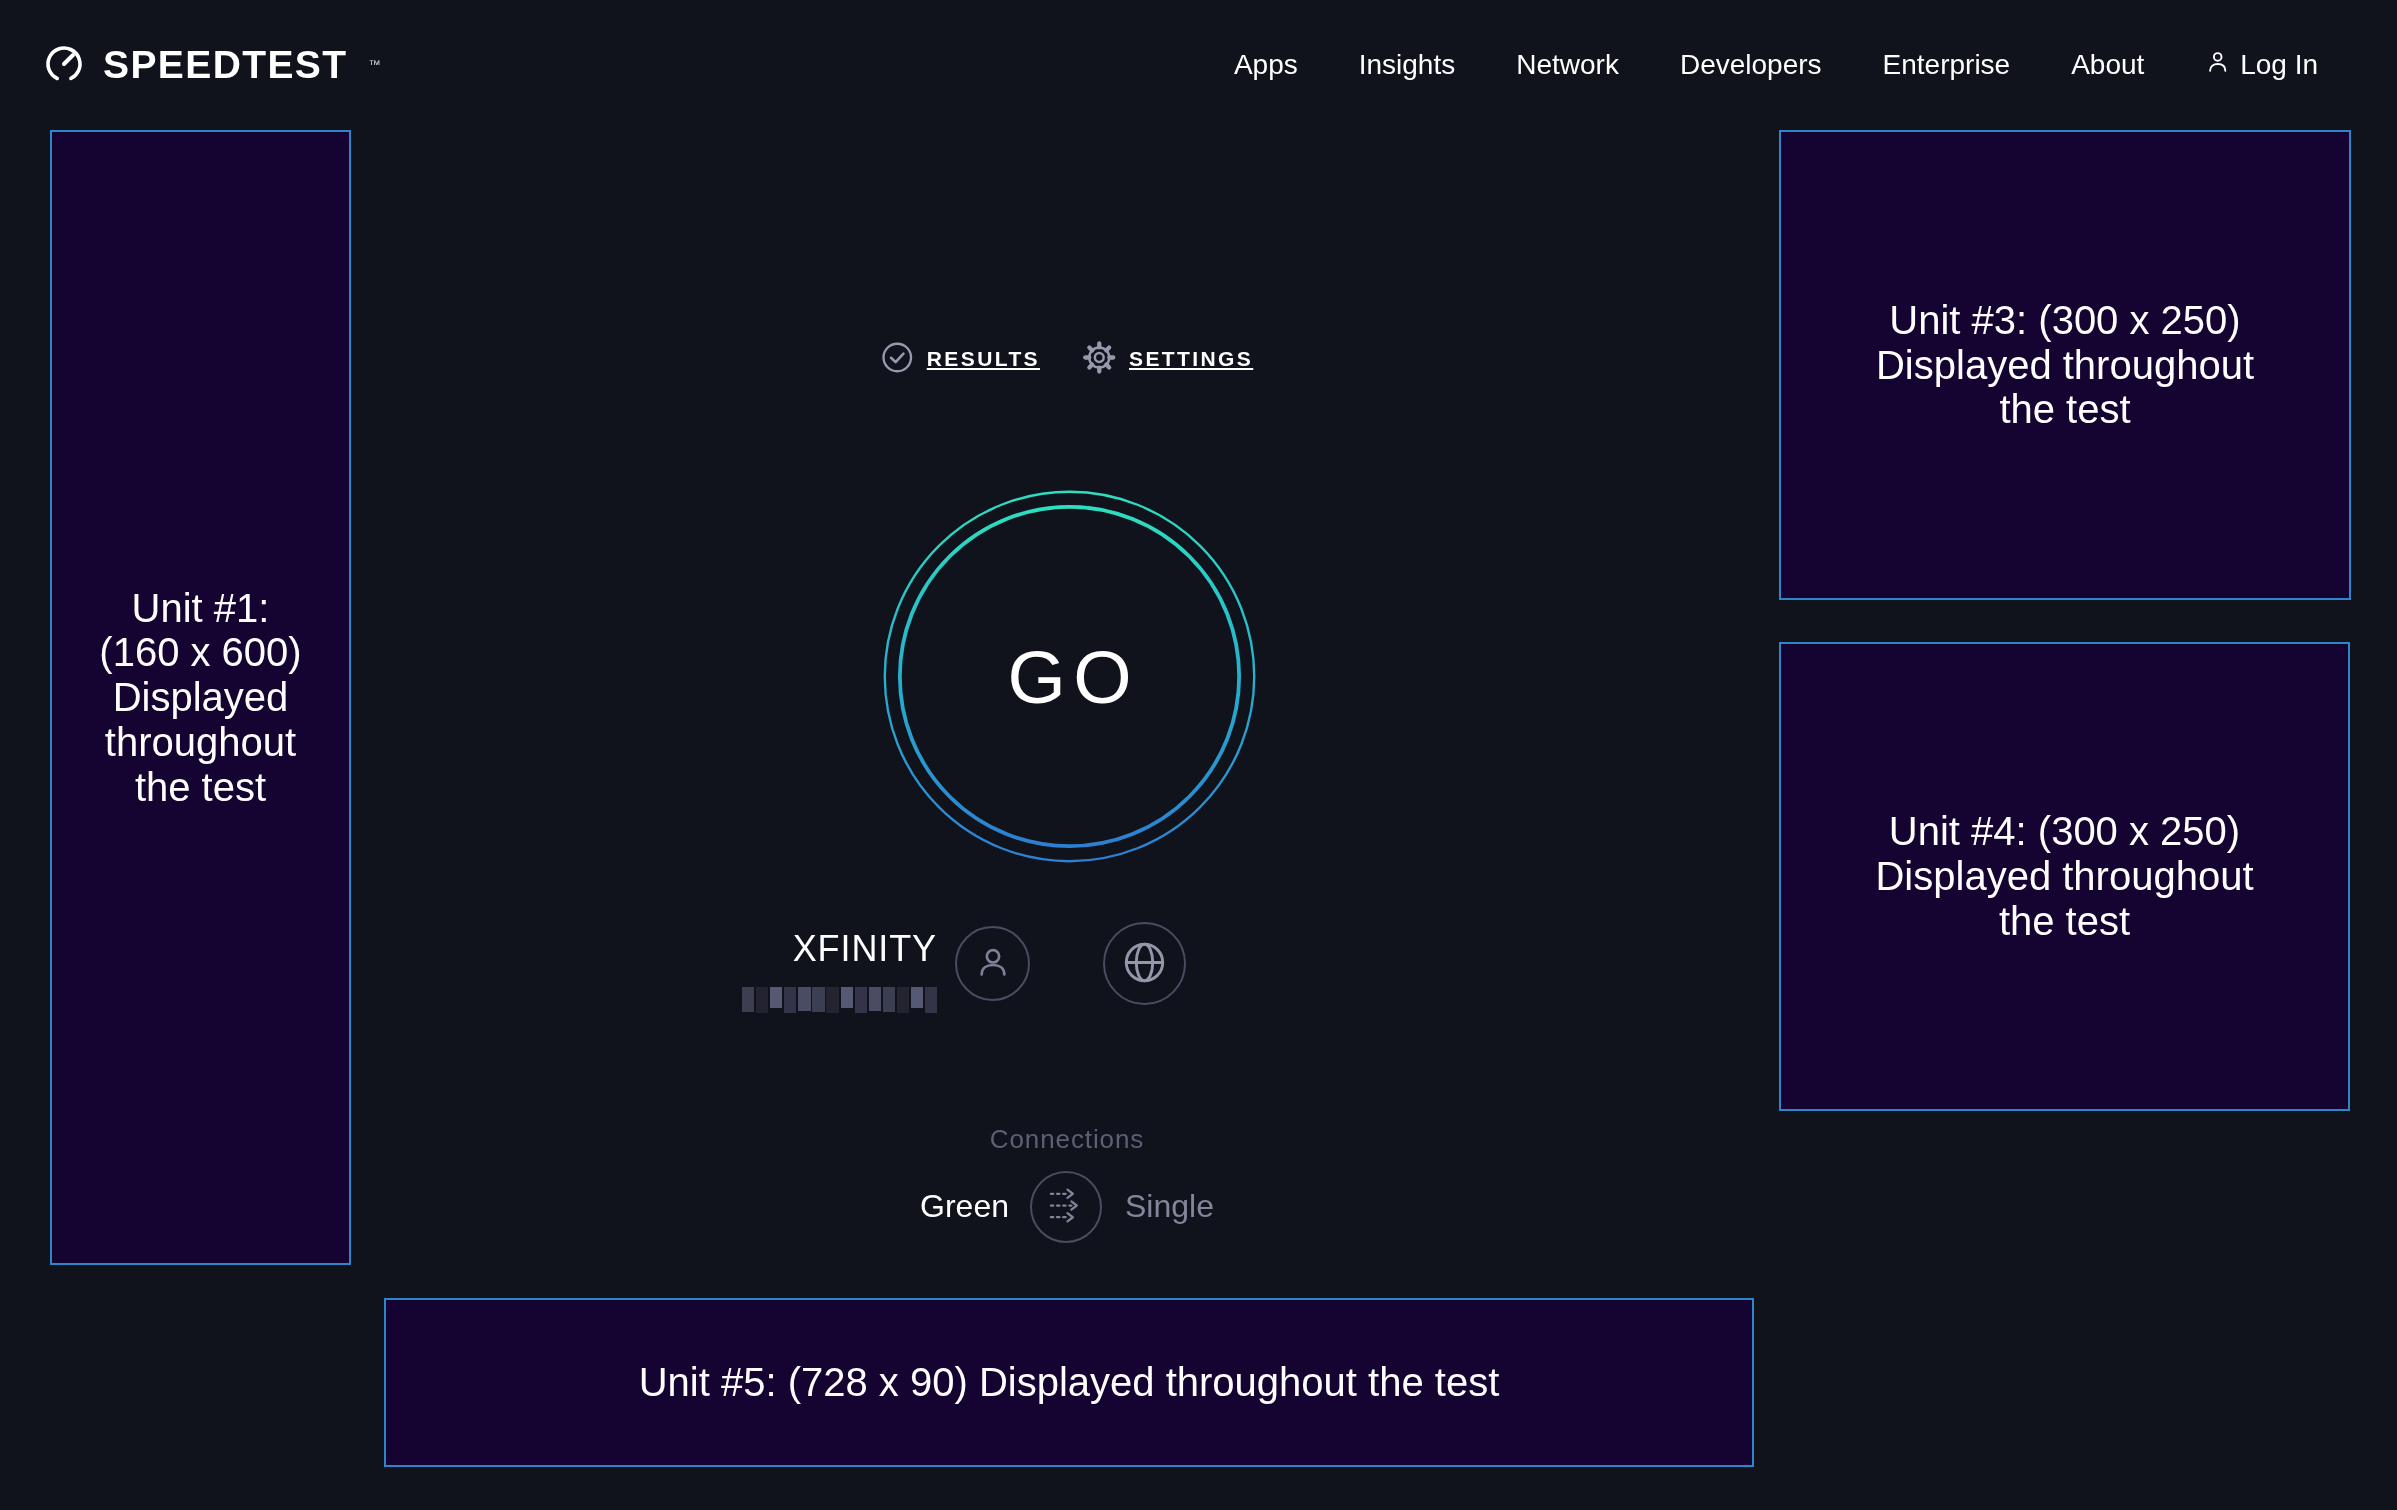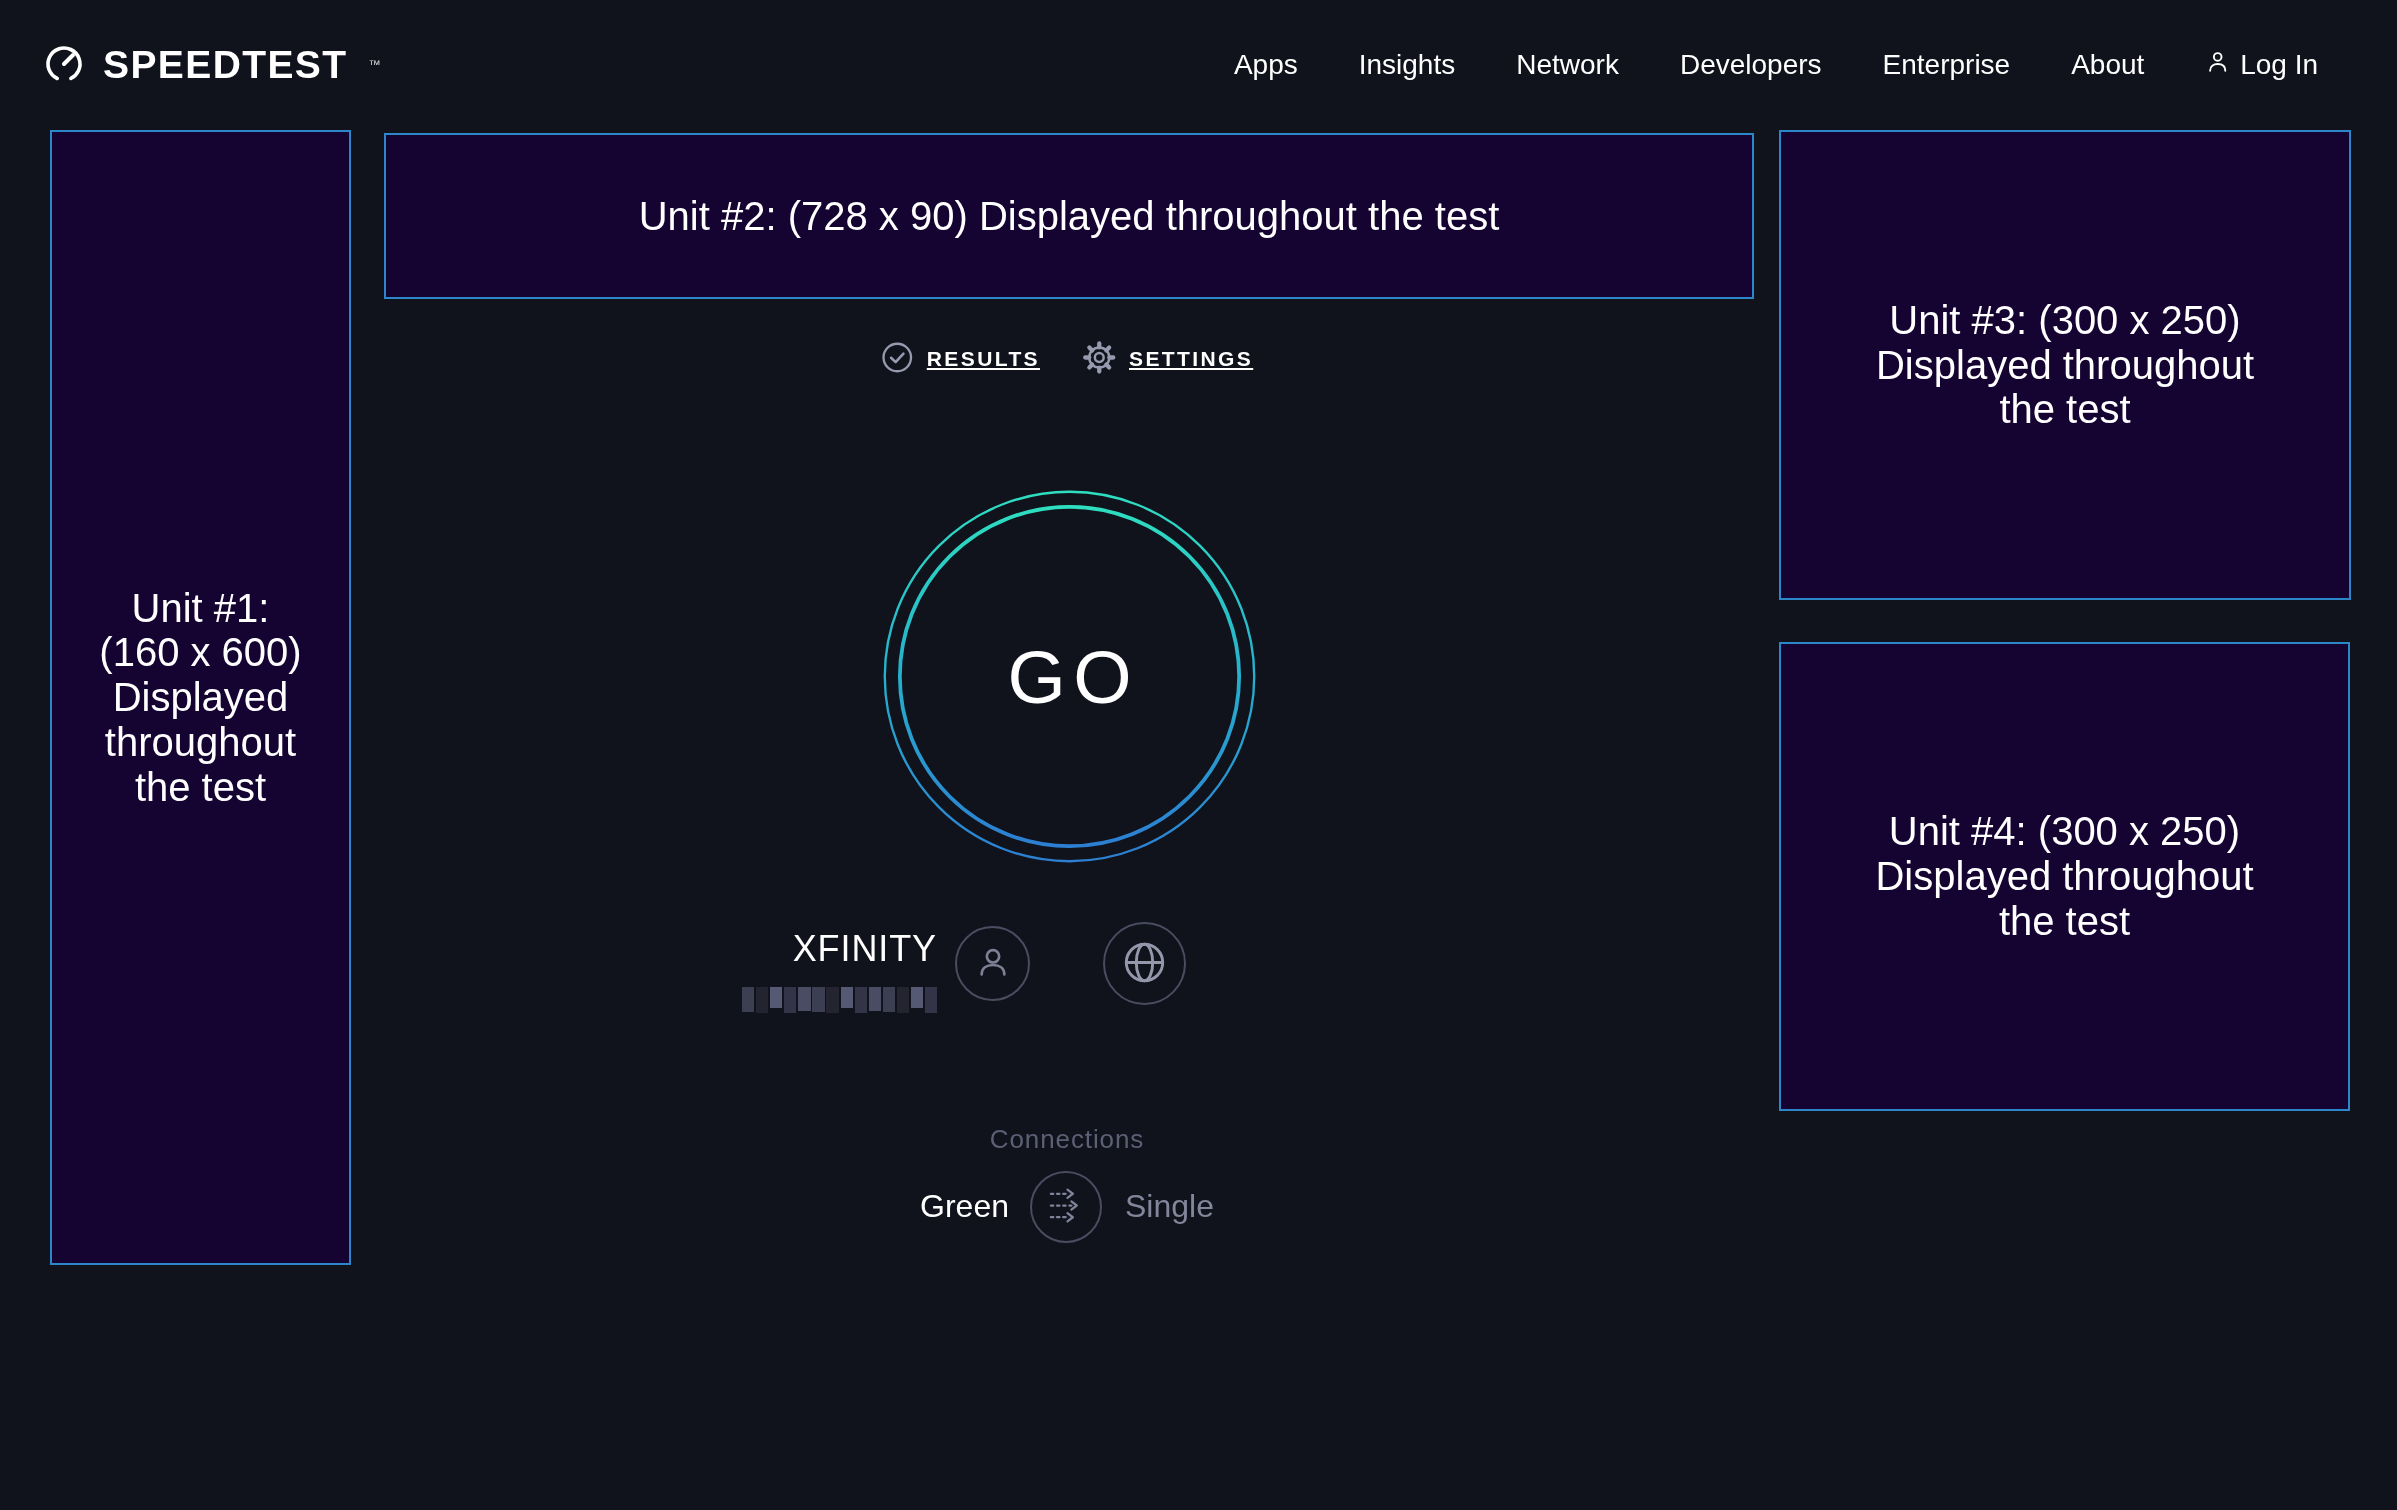--- a/index.html
+++ b/index.html
@@ -95,27 +95,27 @@
         <span>Log In</span>
       </span>
     </div>
   </div>
 
   <div class="ad ad-1"><span>Unit #1:
 (160 x 600)
 Displayed
 throughout
 the test</span></div>
-  <div class="ad ad-2"><span>Unit #2: (728 x 90) Displayed throughout the test</span></div>
   <div class="ad ad-3"><span>Unit #3: (300 x 250)
 Displayed throughout
 the test</span></div>
   <div class="ad ad-4"><span>Unit #4: (300 x 250)
 Displayed throughout
 the test</span></div>
+  <div class="ad ad-5"><span>Unit #5: (728 x 90) Displayed throughout the test</span></div>
 
   <div class="tabs">
     <div class="tab">
       <span>
         <svg width="33" height="33" viewBox="0 0 24 24" fill="none" stroke="#979aae" stroke-width="1.7" stroke-linecap="round" stroke-linejoin="round">
           <circle cx="12" cy="12" r="10"></circle>
           <polyline points="7.5,12.2 10.8,15.4 16.5,9.2" stroke-width="1.9"></polyline>
         </svg>
       </span>
       <span class="tab-label">RESULTS</span>

